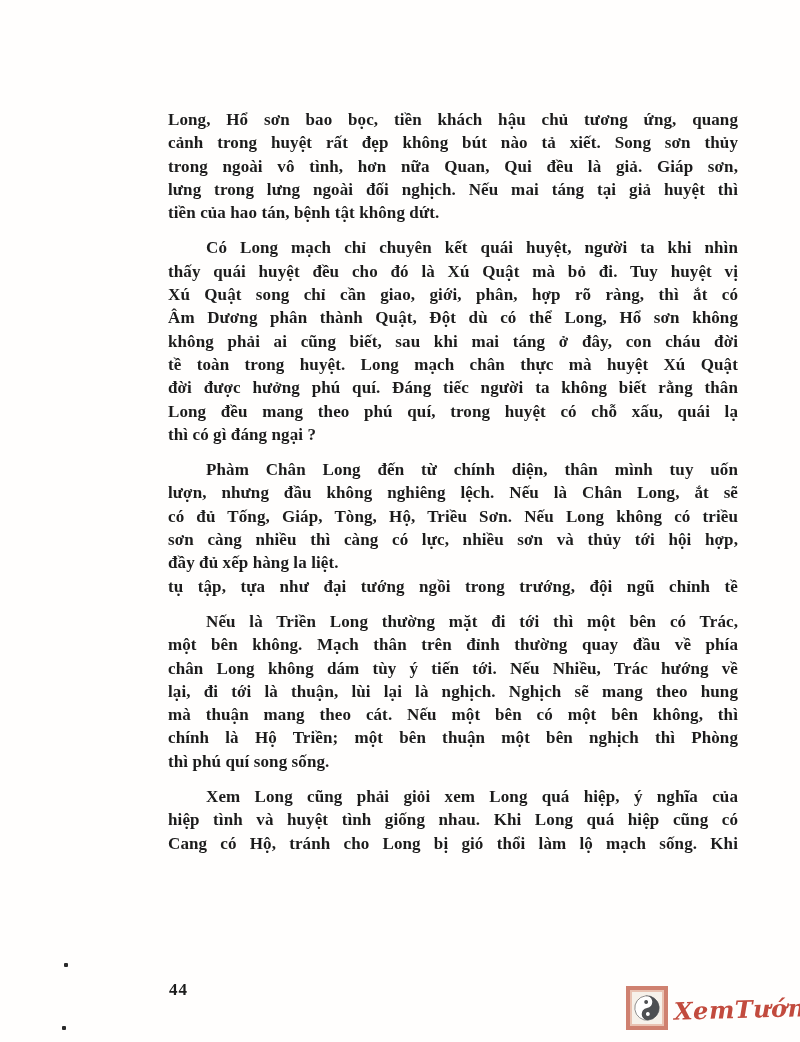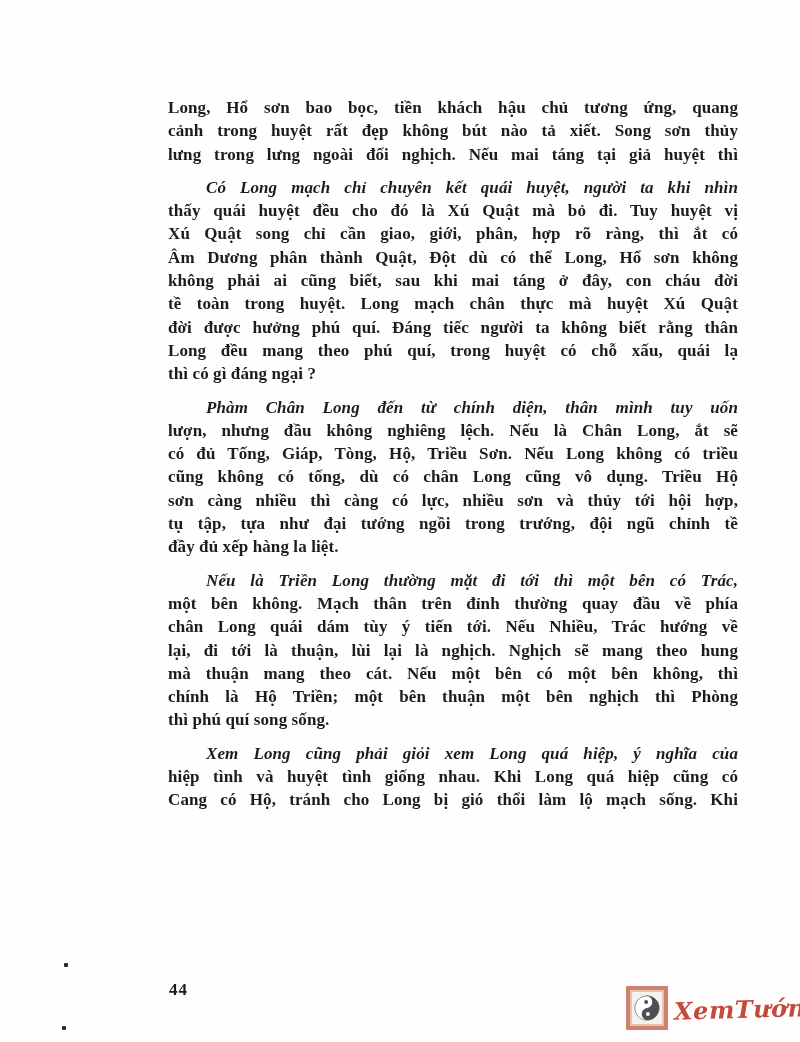--- a/index.html
+++ b/index.html
@@ -19,36 +19,35 @@
   .text-block {
     position: absolute;
     left: 168px;
     top: 96px;
     width: 570px;
     font-size: 17px;
     font-weight: bold;
     letter-spacing: 0.1px;
   }
   .para {
-    margin: 0 0 10px 0;
+    margin: 12px 0 10px 0;
   }
   .line {
     line-height: 23.3px;
     height: 23.3px;
     text-align: justify;
     text-align-last: justify;
     white-space: nowrap;
     overflow: visible;
   }
   .line.last {
     text-align-last: left;
   }
   .line.indent {
     text-indent: 38px;
-    font-style: italic;
   }
   .page-number {
     position: absolute;
     left: 169px;
     top: 980px;
     font-size: 17px;
     font-weight: bold;
     letter-spacing: 1px;
   }
   .speck {
@@ -94,46 +93,47 @@
 </style>
 </head>
 <body>
 
 <div class="page">
 
   <div class="text-block">
       <div class="para">
         <div class="line">Long, Hổ sơn bao bọc, tiền khách hậu chủ tương ứng, quang</div>
         <div class="line">cảnh trong huyệt rất đẹp không bút nào tả xiết. Song sơn thủy</div>
+        <div class="line">trong ngoài vô tình, hơn nữa Quan, Qui đều là giả. Giáp sơn,</div>
         <div class="line">lưng trong lưng ngoài đối nghịch. Nếu mai táng tại giả huyệt thì</div>
+        <div class="line last">tiền của hao tán, bệnh tật không dứt.</div>
       </div>
       <div class="para">
         <div class="line indent">Có Long mạch chỉ chuyên kết quái huyệt, người ta khi nhìn</div>
         <div class="line">thấy quái huyệt đều cho đó là Xú Quật mà bỏ đi. Tuy huyệt vị</div>
         <div class="line">Xú Quật song chỉ cần giao, giới, phân, hợp rõ ràng, thì ắt có</div>
         <div class="line">Âm Dương phân thành Quật, Đột dù có thể Long, Hổ sơn không</div>
         <div class="line">không phải ai cũng biết, sau khi mai táng ở đây, con cháu đời</div>
         <div class="line">tề toàn trong huyệt. Long mạch chân thực mà huyệt Xú Quật</div>
         <div class="line">đời được hưởng phú quí. Đáng tiếc người ta không biết rằng thân</div>
         <div class="line">Long đều mang theo phú quí, trong huyệt có chỗ xấu, quái lạ</div>
         <div class="line last">thì có gì đáng ngại ?</div>
       </div>
       <div class="para">
         <div class="line indent">Phàm Chân Long đến từ chính diện, thân mình tuy uốn</div>
         <div class="line">lượn, nhưng đầu không nghiêng lệch. Nếu là Chân Long, ắt sẽ</div>
         <div class="line">có đủ Tống, Giáp, Tòng, Hộ, Triều Sơn. Nếu Long không có triều</div>
-        <div class="line">cũng không có tống, dù có chân Long cũng vô dụng. Triều Hộ</div>
         <div class="line">sơn càng nhiều thì càng có lực, nhiều sơn và thủy tới hội hợp,</div>
+        <div class="line last">đầy đủ xếp hàng la liệt.</div>
         <div class="line">tụ tập, tựa như đại tướng ngồi trong trướng, đội ngũ chỉnh tề</div>
-        <div class="line last">đầy đủ xếp hàng la liệt.</div>
       </div>
       <div class="para">
         <div class="line indent">Nếu là Triền Long thường mặt đi tới thì một bên có Trác,</div>
         <div class="line">một bên không. Mạch thân trên đỉnh thường quay đầu về phía</div>
-        <div class="line">chân Long quái dám tùy ý tiến tới. Nếu Nhiều, Trác hướng về</div>
+        <div class="line">chân Long không dám tùy ý tiến tới. Nếu Nhiều, Trác hướng về</div>
         <div class="line">lại, đi tới là thuận, lùi lại là nghịch. Nghịch sẽ mang theo hung</div>
         <div class="line">mà thuận mang theo cát. Nếu một bên có một bên không, thì</div>
         <div class="line">chính là Hộ Triền; một bên thuận một bên nghịch thì Phòng</div>
         <div class="line last">thì phú quí song sống.</div>
       </div>
       <div class="para">
         <div class="line indent">Xem Long cũng phải giỏi xem Long quá hiệp, ý nghĩa của</div>
         <div class="line">hiệp tình và huyệt tình giống nhau. Khi Long quá hiệp cũng có</div>
         <div class="line">Cang có Hộ, tránh cho Long bị gió thổi làm lộ mạch sống. Khi</div>
       </div>

